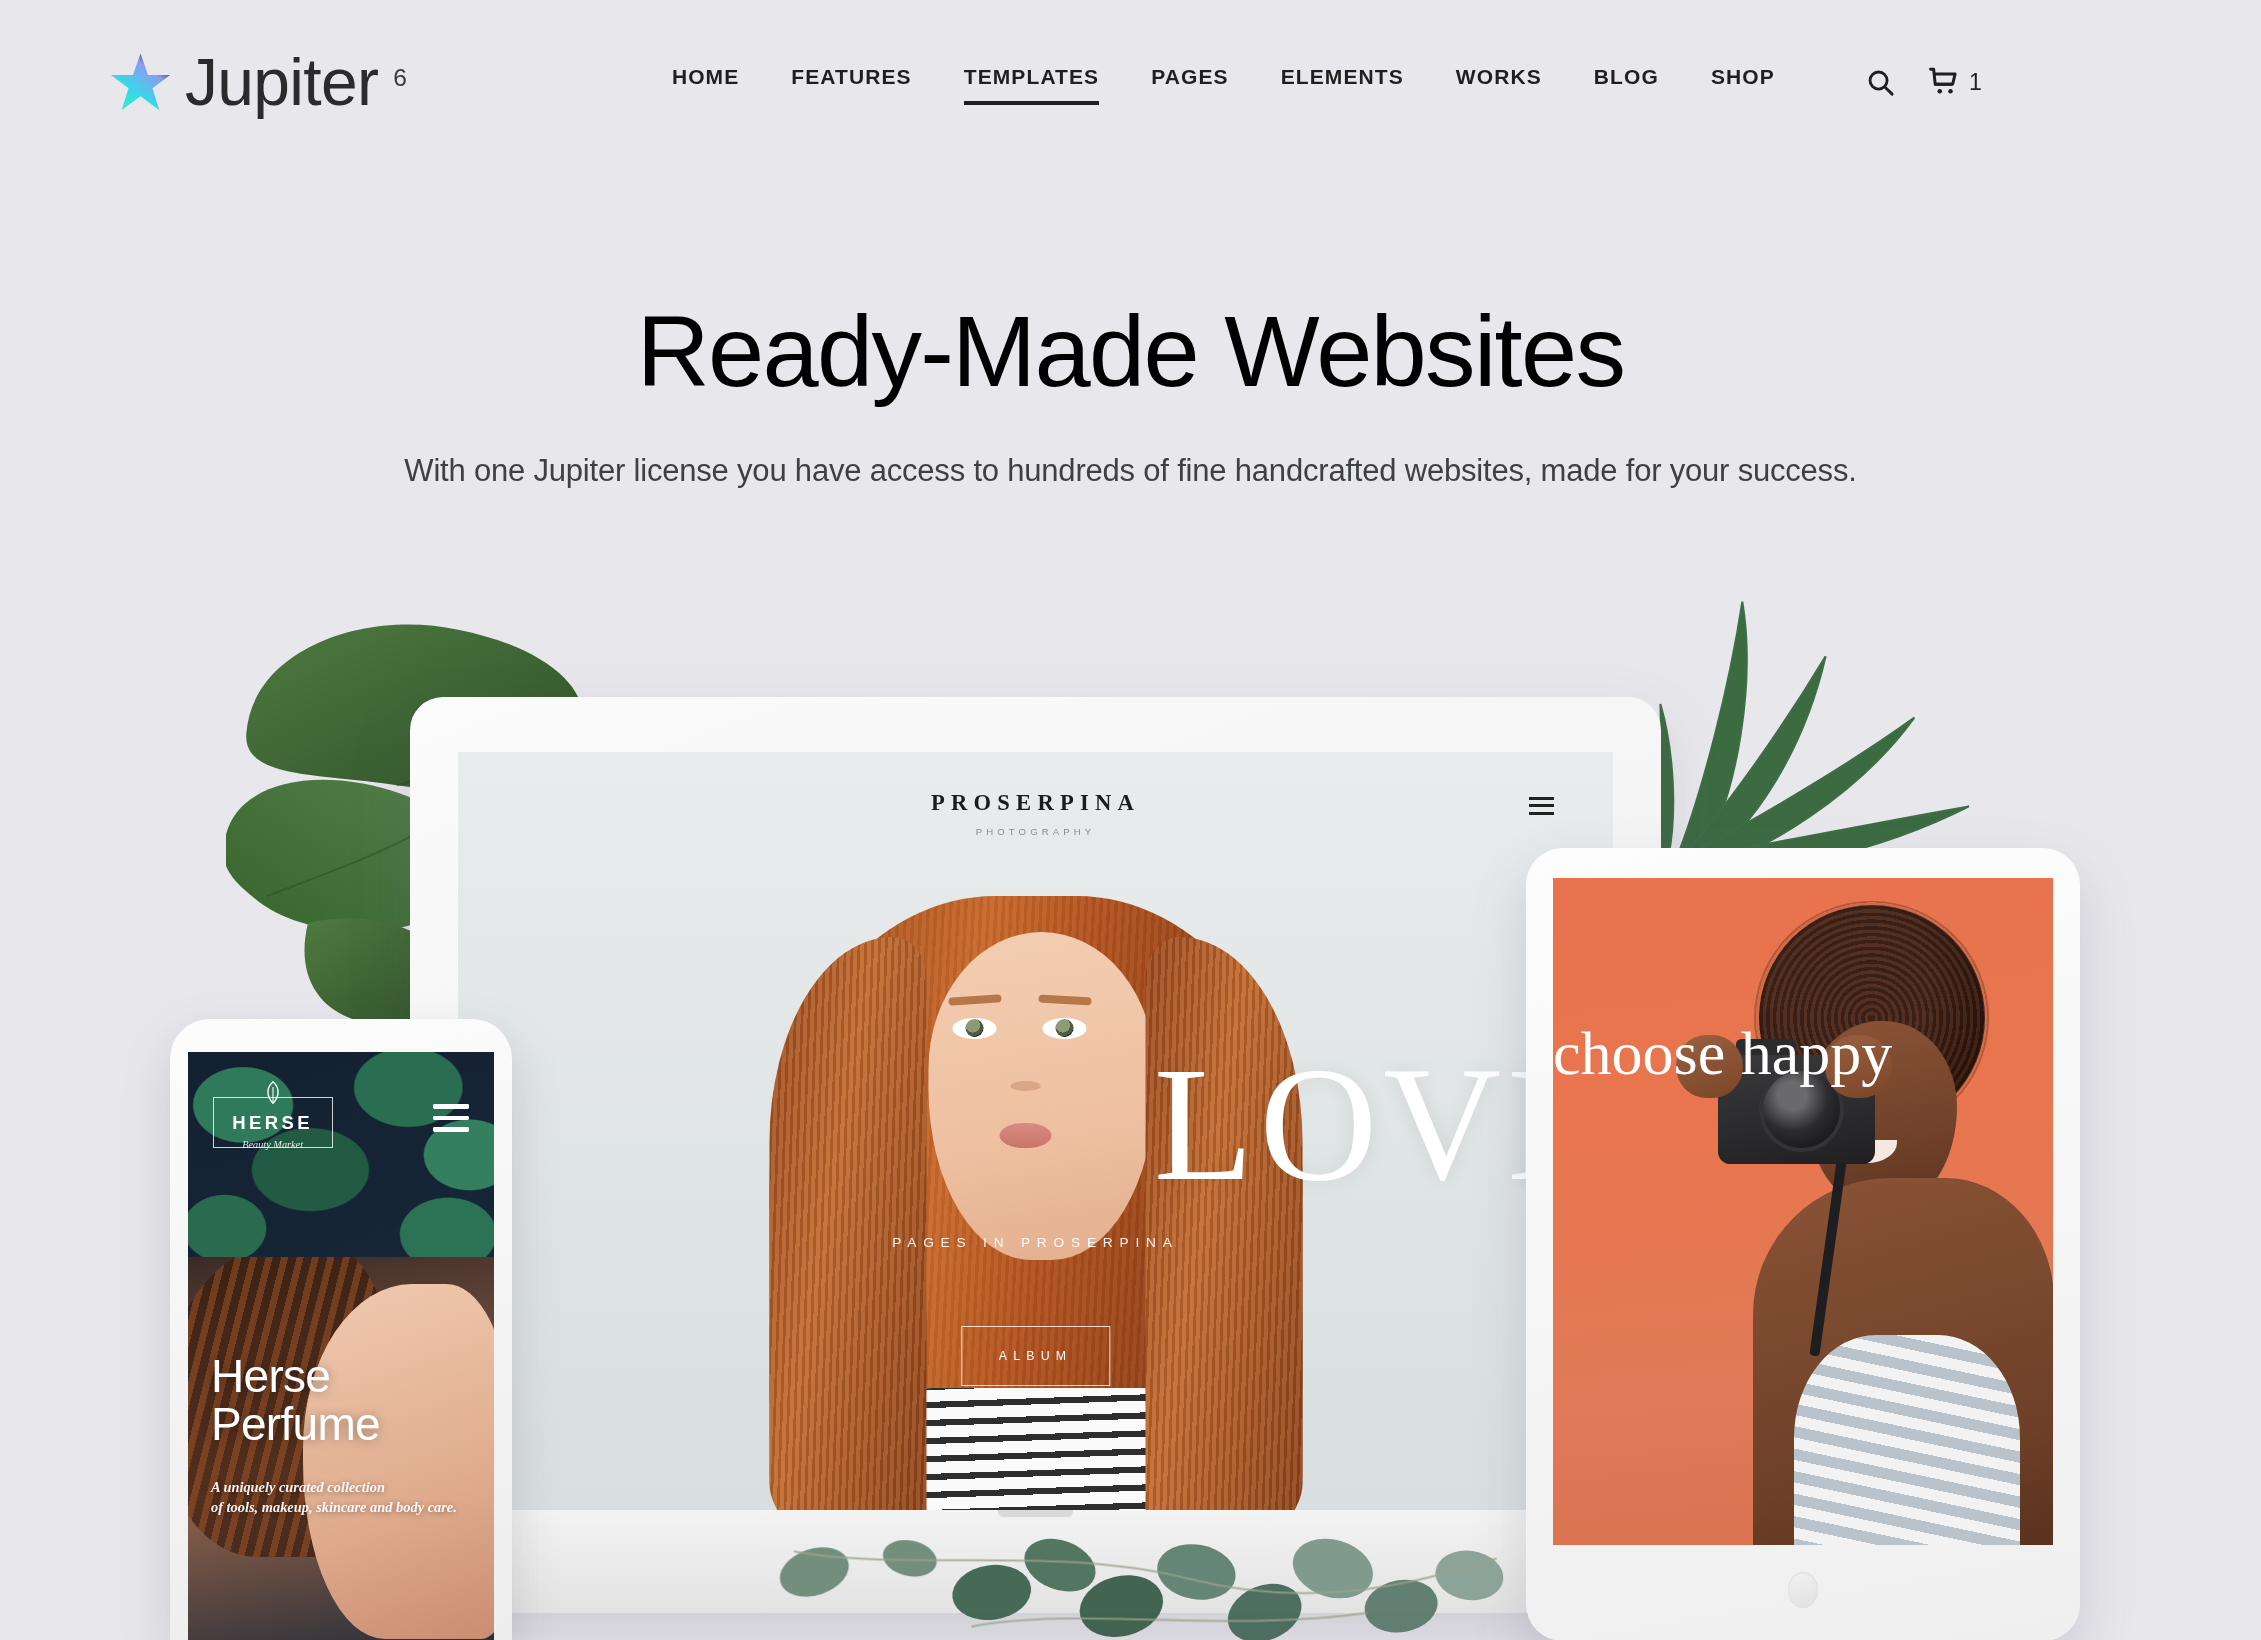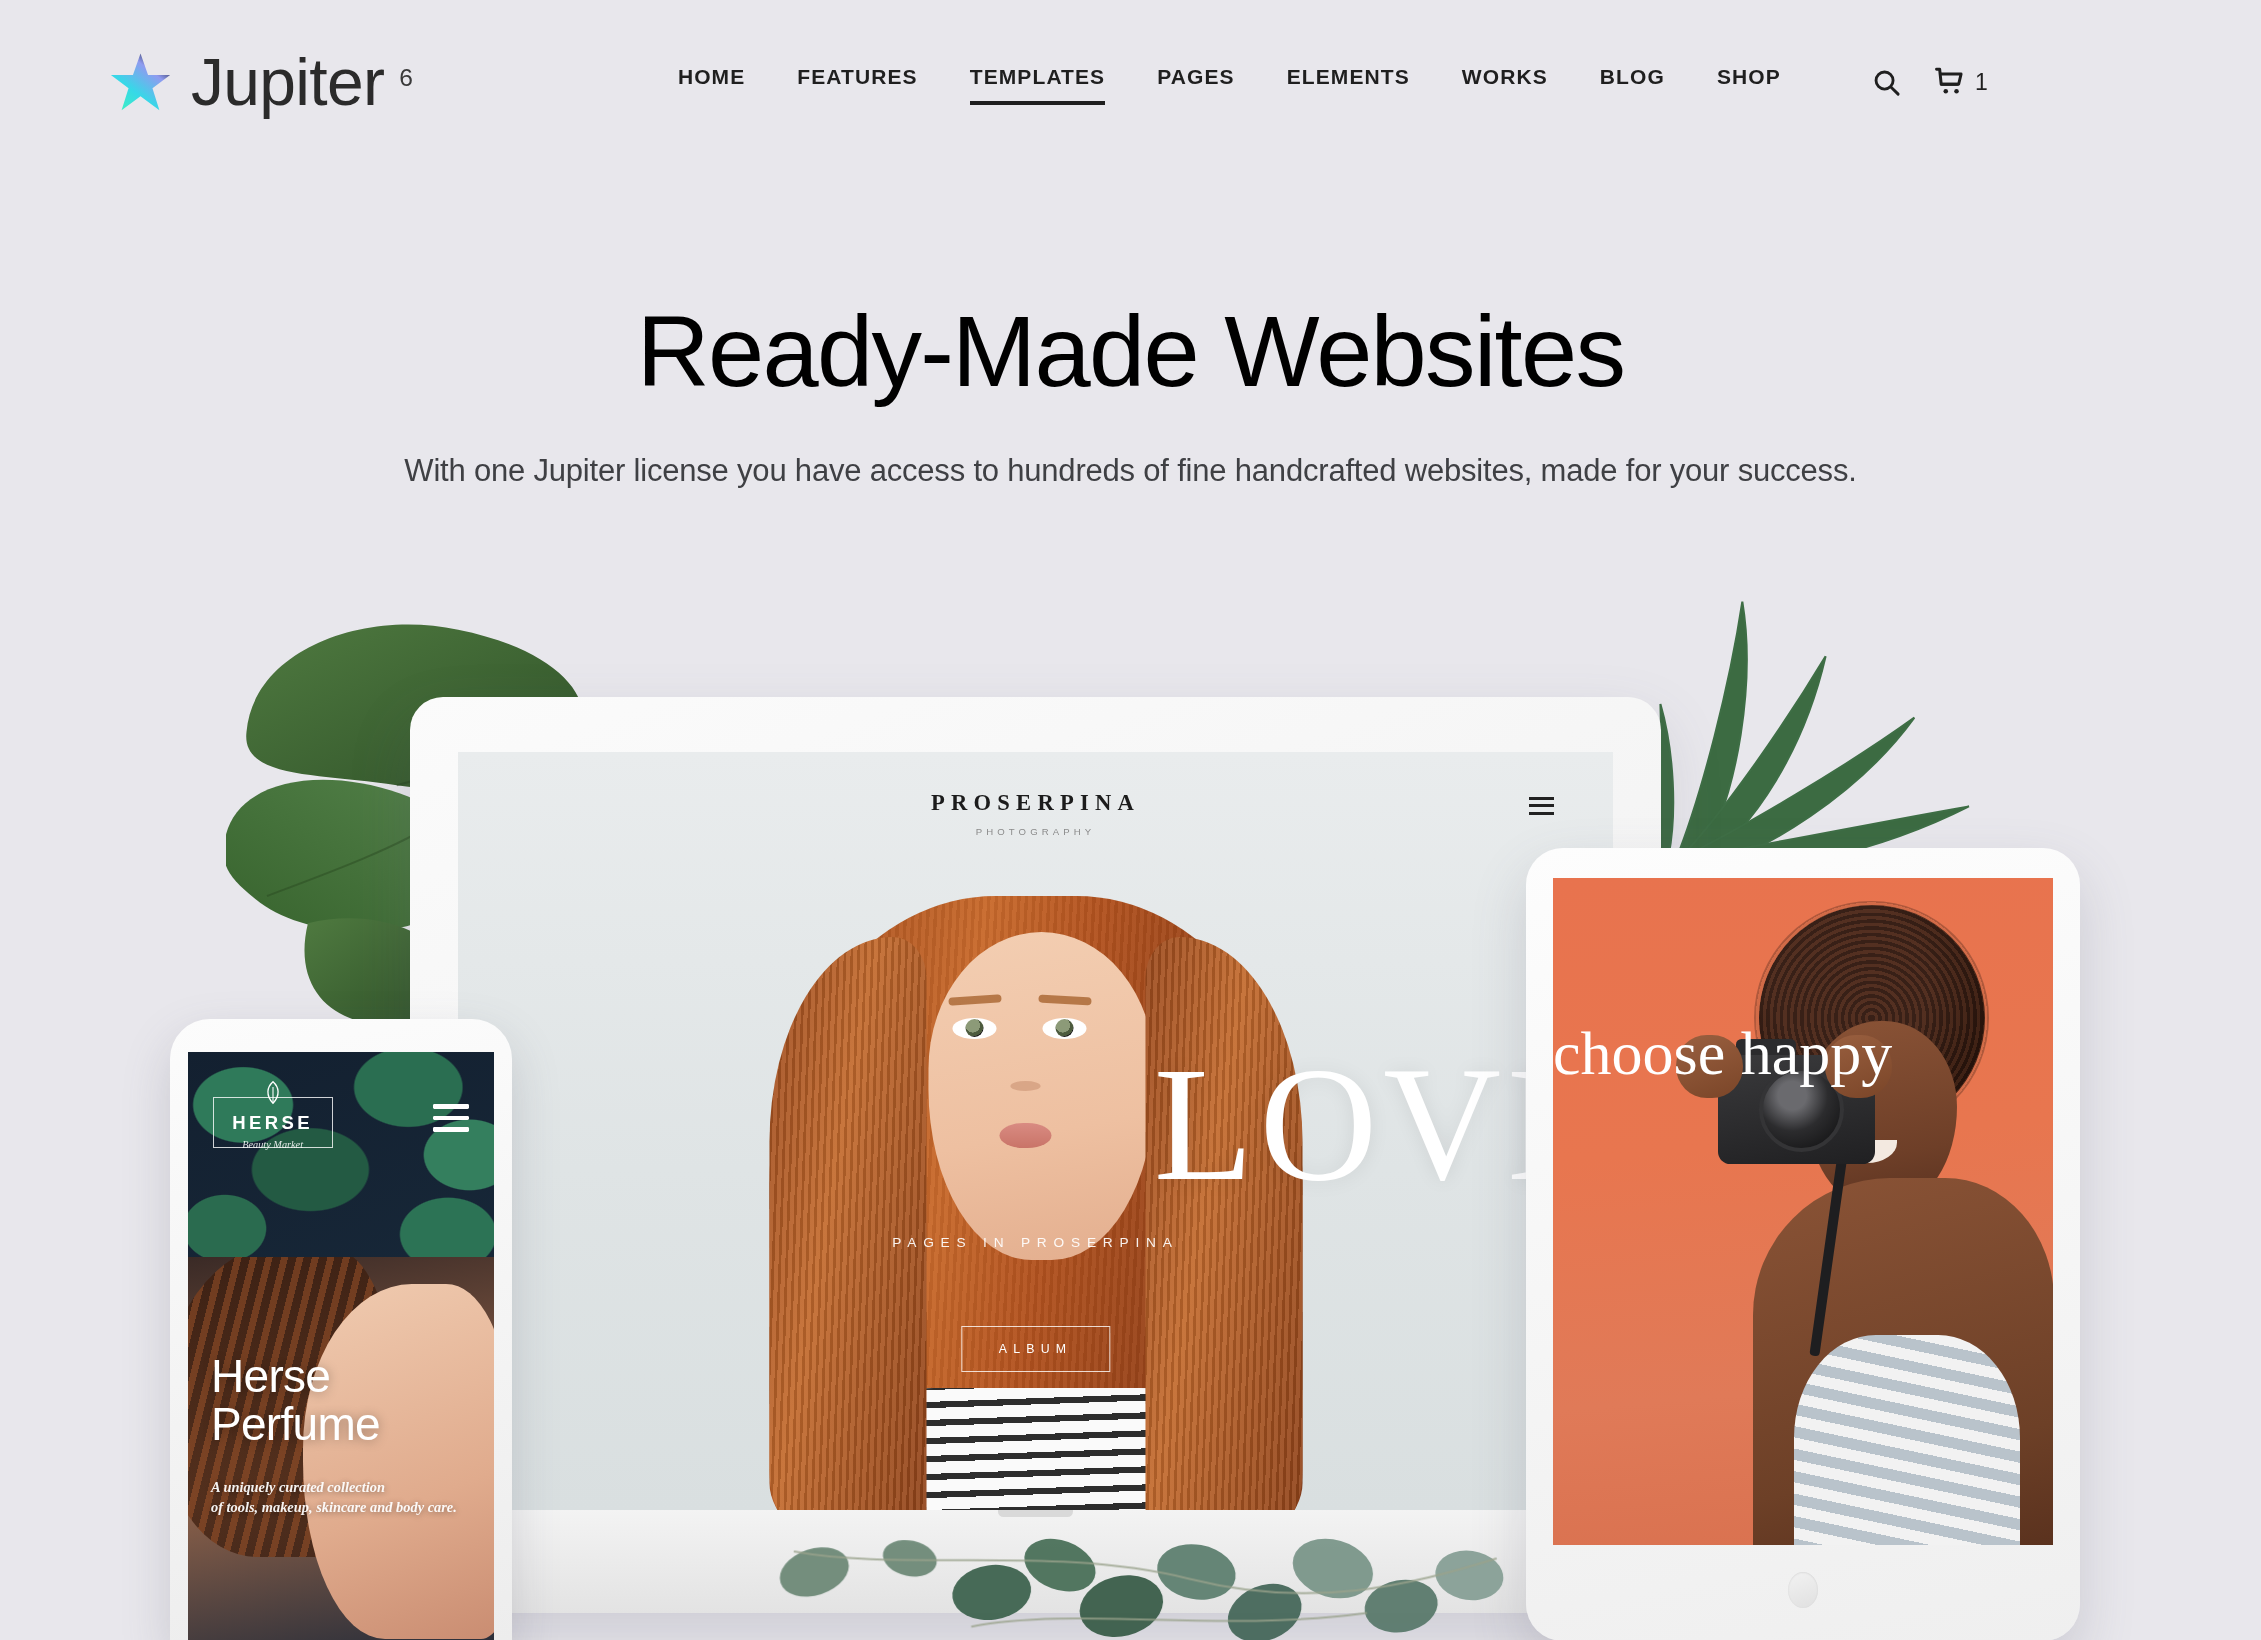--- a/index.html
+++ b/index.html
@@ -13,21 +13,21 @@
   
   .header {
     position:absolute; top:0; left:0; width:2261px; height:164px;
     display:flex; align-items:center; z-index:60;
   }
   .brand { display:flex; align-items:center; margin-left:109px; }
   .star-wrap { width:63px; height:63px; position:relative; }
   .star-wrap svg { display:block; width:63px; height:63px; }
   .brand-name {
     font-size:66px; font-weight:400; color:#2b2b2b;
-    letter-spacing:-0.7px; margin-left:19px; line-height:1;
+    letter-spacing:-0.7px; margin-left:13px; line-height:1;
   }
   .brand-ver {
     font-size:24.6px; color:#3a3a3a; margin-left:15px;
     align-self:flex-start; margin-top:15px;
   }
 
   .nav { display:flex; align-items:flex-start; margin-left:239px; }
   .nav-item {
     font-size:21px; font-weight:700; letter-spacing:1.1px;
     color:#1f1f1f; margin:0 26px; position:relative; padding-bottom:4.1px;
@@ -169,21 +169,21 @@
     font-family:"Liberation Serif", serif; font-size:163px; font-weight:400;
     color:#fff; letter-spacing:6.2px; line-height:1;
     text-shadow:0 1.4px 20.5px rgba(0,0,0,.08);
   }
   .lp-love-sub {
     position:absolute; left:0; right:0; top:483px; text-align:center; z-index:8;
     font-size:13.7px; letter-spacing:6.8px; color:rgba(255,255,255,.92);
   }
   .lp-album {
     position:absolute; left:50%; top:574px; transform:translateX(-50%); z-index:9;
-    border:1.4px solid rgba(255,255,255,.8); padding:15px 37px;
+    border:1.4px solid rgba(255,255,255,.8); padding:22px 37px;
     font-size:12.3px; letter-spacing:6.2px; color:#fff; cursor:pointer;
   }
 
   
   .phone {
     position:absolute; left:170px; top:1019px; width:342px; height:622px;
     background:linear-gradient(170deg,#fcfcfc,#ededed);
     border-radius:40px 40px 0 0;
     box-shadow:0 20.5px 48px rgba(90,90,110,.22);
     z-index:30; overflow:hidden;

